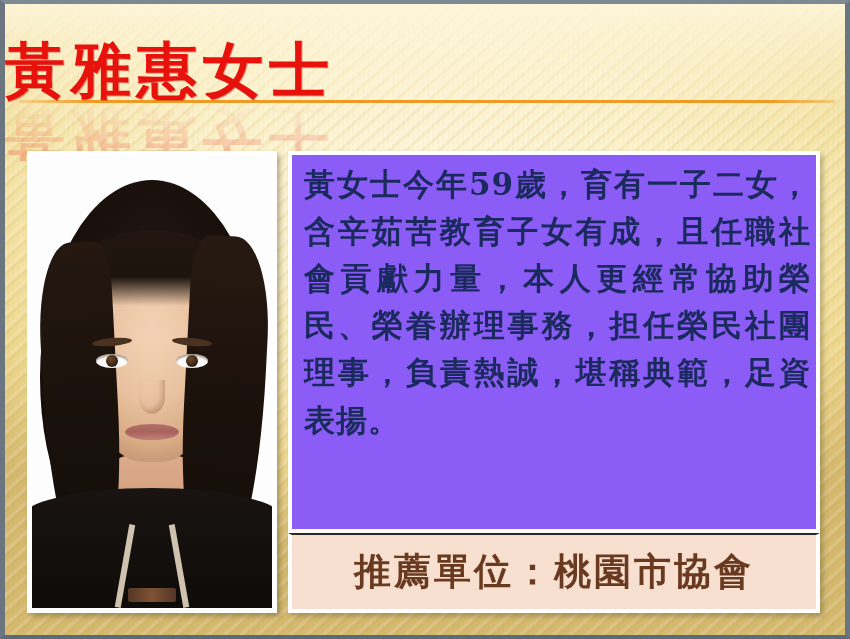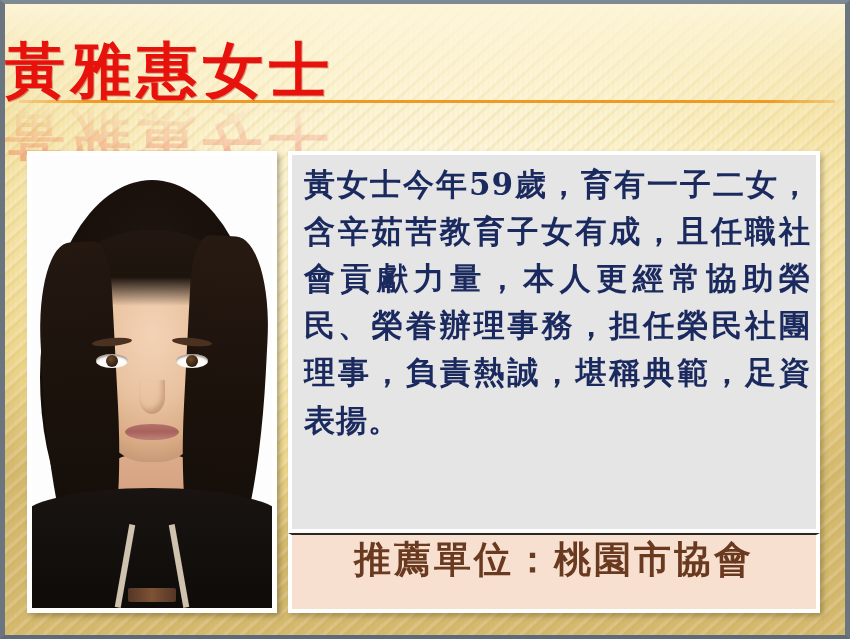--- a/index.html
+++ b/index.html
@@ -282,21 +282,21 @@
 
   
   #right-col {
     position: absolute;
     left: 283px;
     top: 147px;
     width: 532px;
     z-index: 5;
   }
   #text-panel {
-    background: #e5e5e5;
+    background: #8b5cf6;
     border: 4px solid #ffffff;
     box-sizing: border-box;
     height: 382px;
     padding: 6px 5px 6px 12px;
     box-shadow: 3px 3px 5px rgba(60,50,20,0.3);
   }
   #body-text {
     font-family: "DejaVu Serif", "Liberation Serif", serif;
     font-size: 31px;
     font-weight: bold;
@@ -307,21 +307,21 @@
     text-justify: inter-character;
     margin: 0;
   }
   #caption-bar {
     background: #f7e0d0;
     border: 4px solid #ffffff;
     border-top: 2px solid #2a2724;
     box-sizing: border-box;
     height: 80px;
     display: flex;
-    align-items: flex-start;
+    align-items: center;
     justify-content: center;
     box-shadow: 3px 3px 5px rgba(60,50,20,0.3);
   }
   #caption-text {
     font-family: "DejaVu Serif", "Liberation Serif", serif;
     font-size: 37px;
     font-weight: bold;
     color: #6a3a20;
     letter-spacing: 3px;
     white-space: nowrap;

